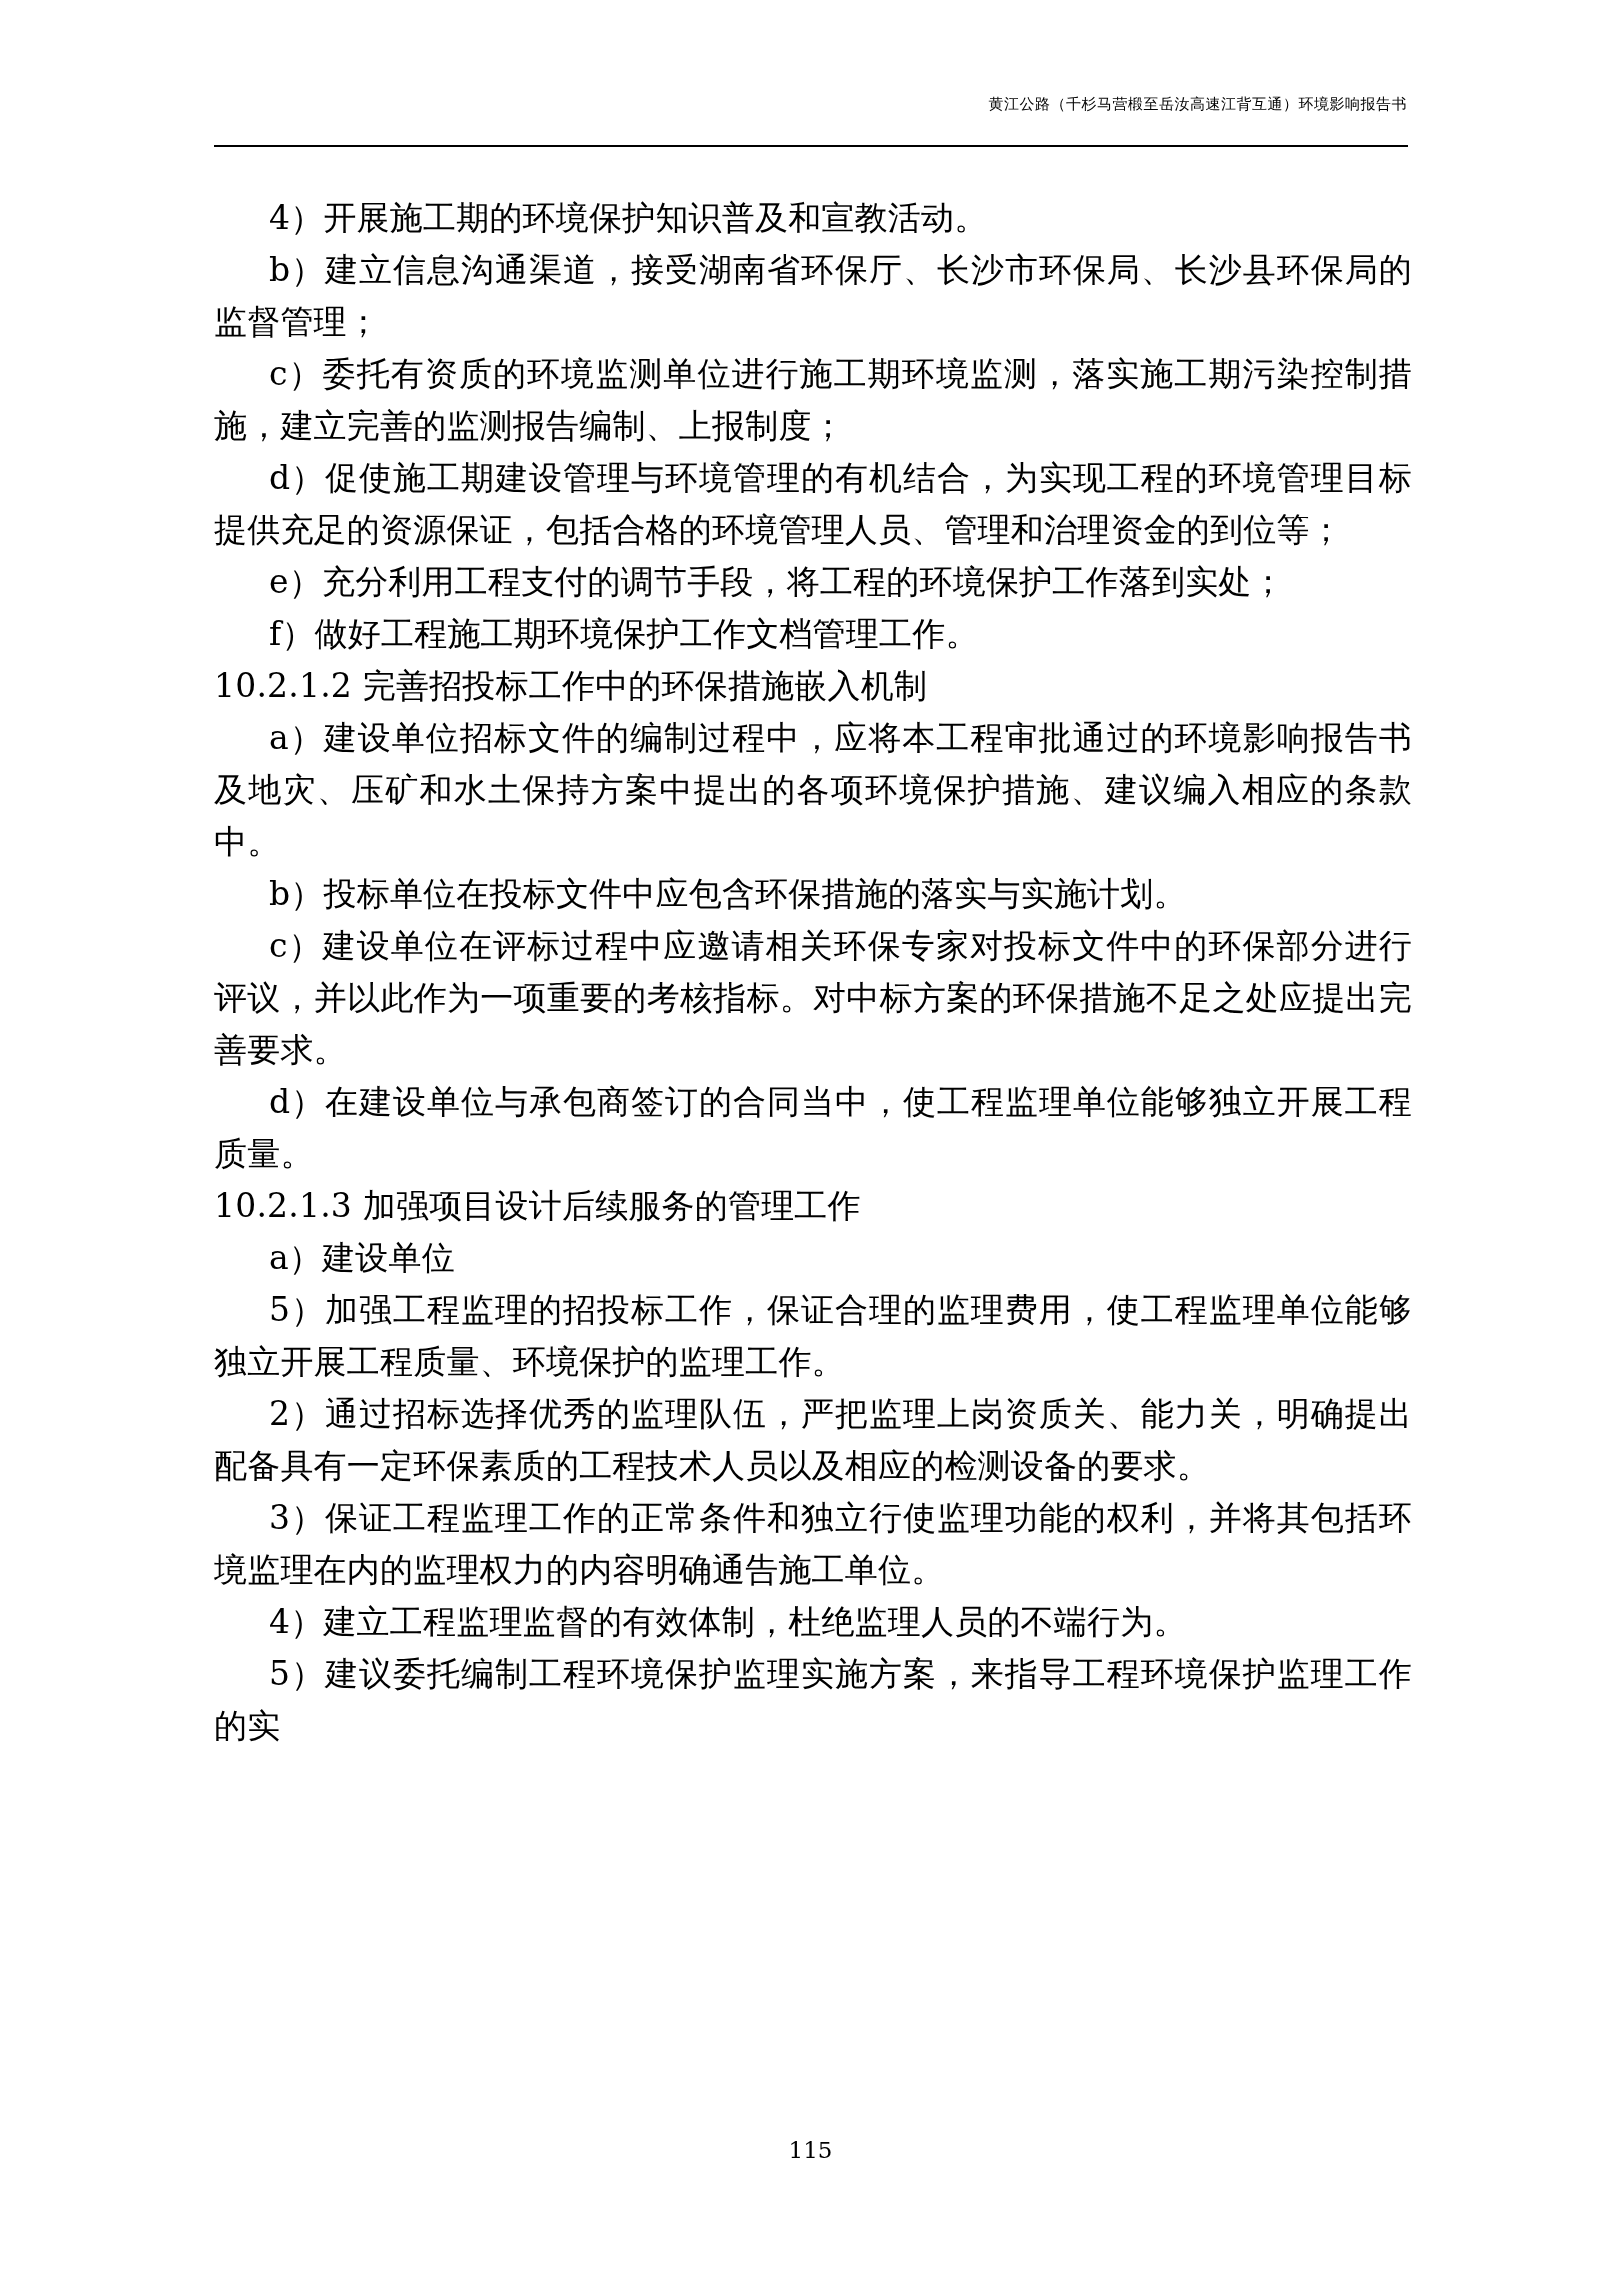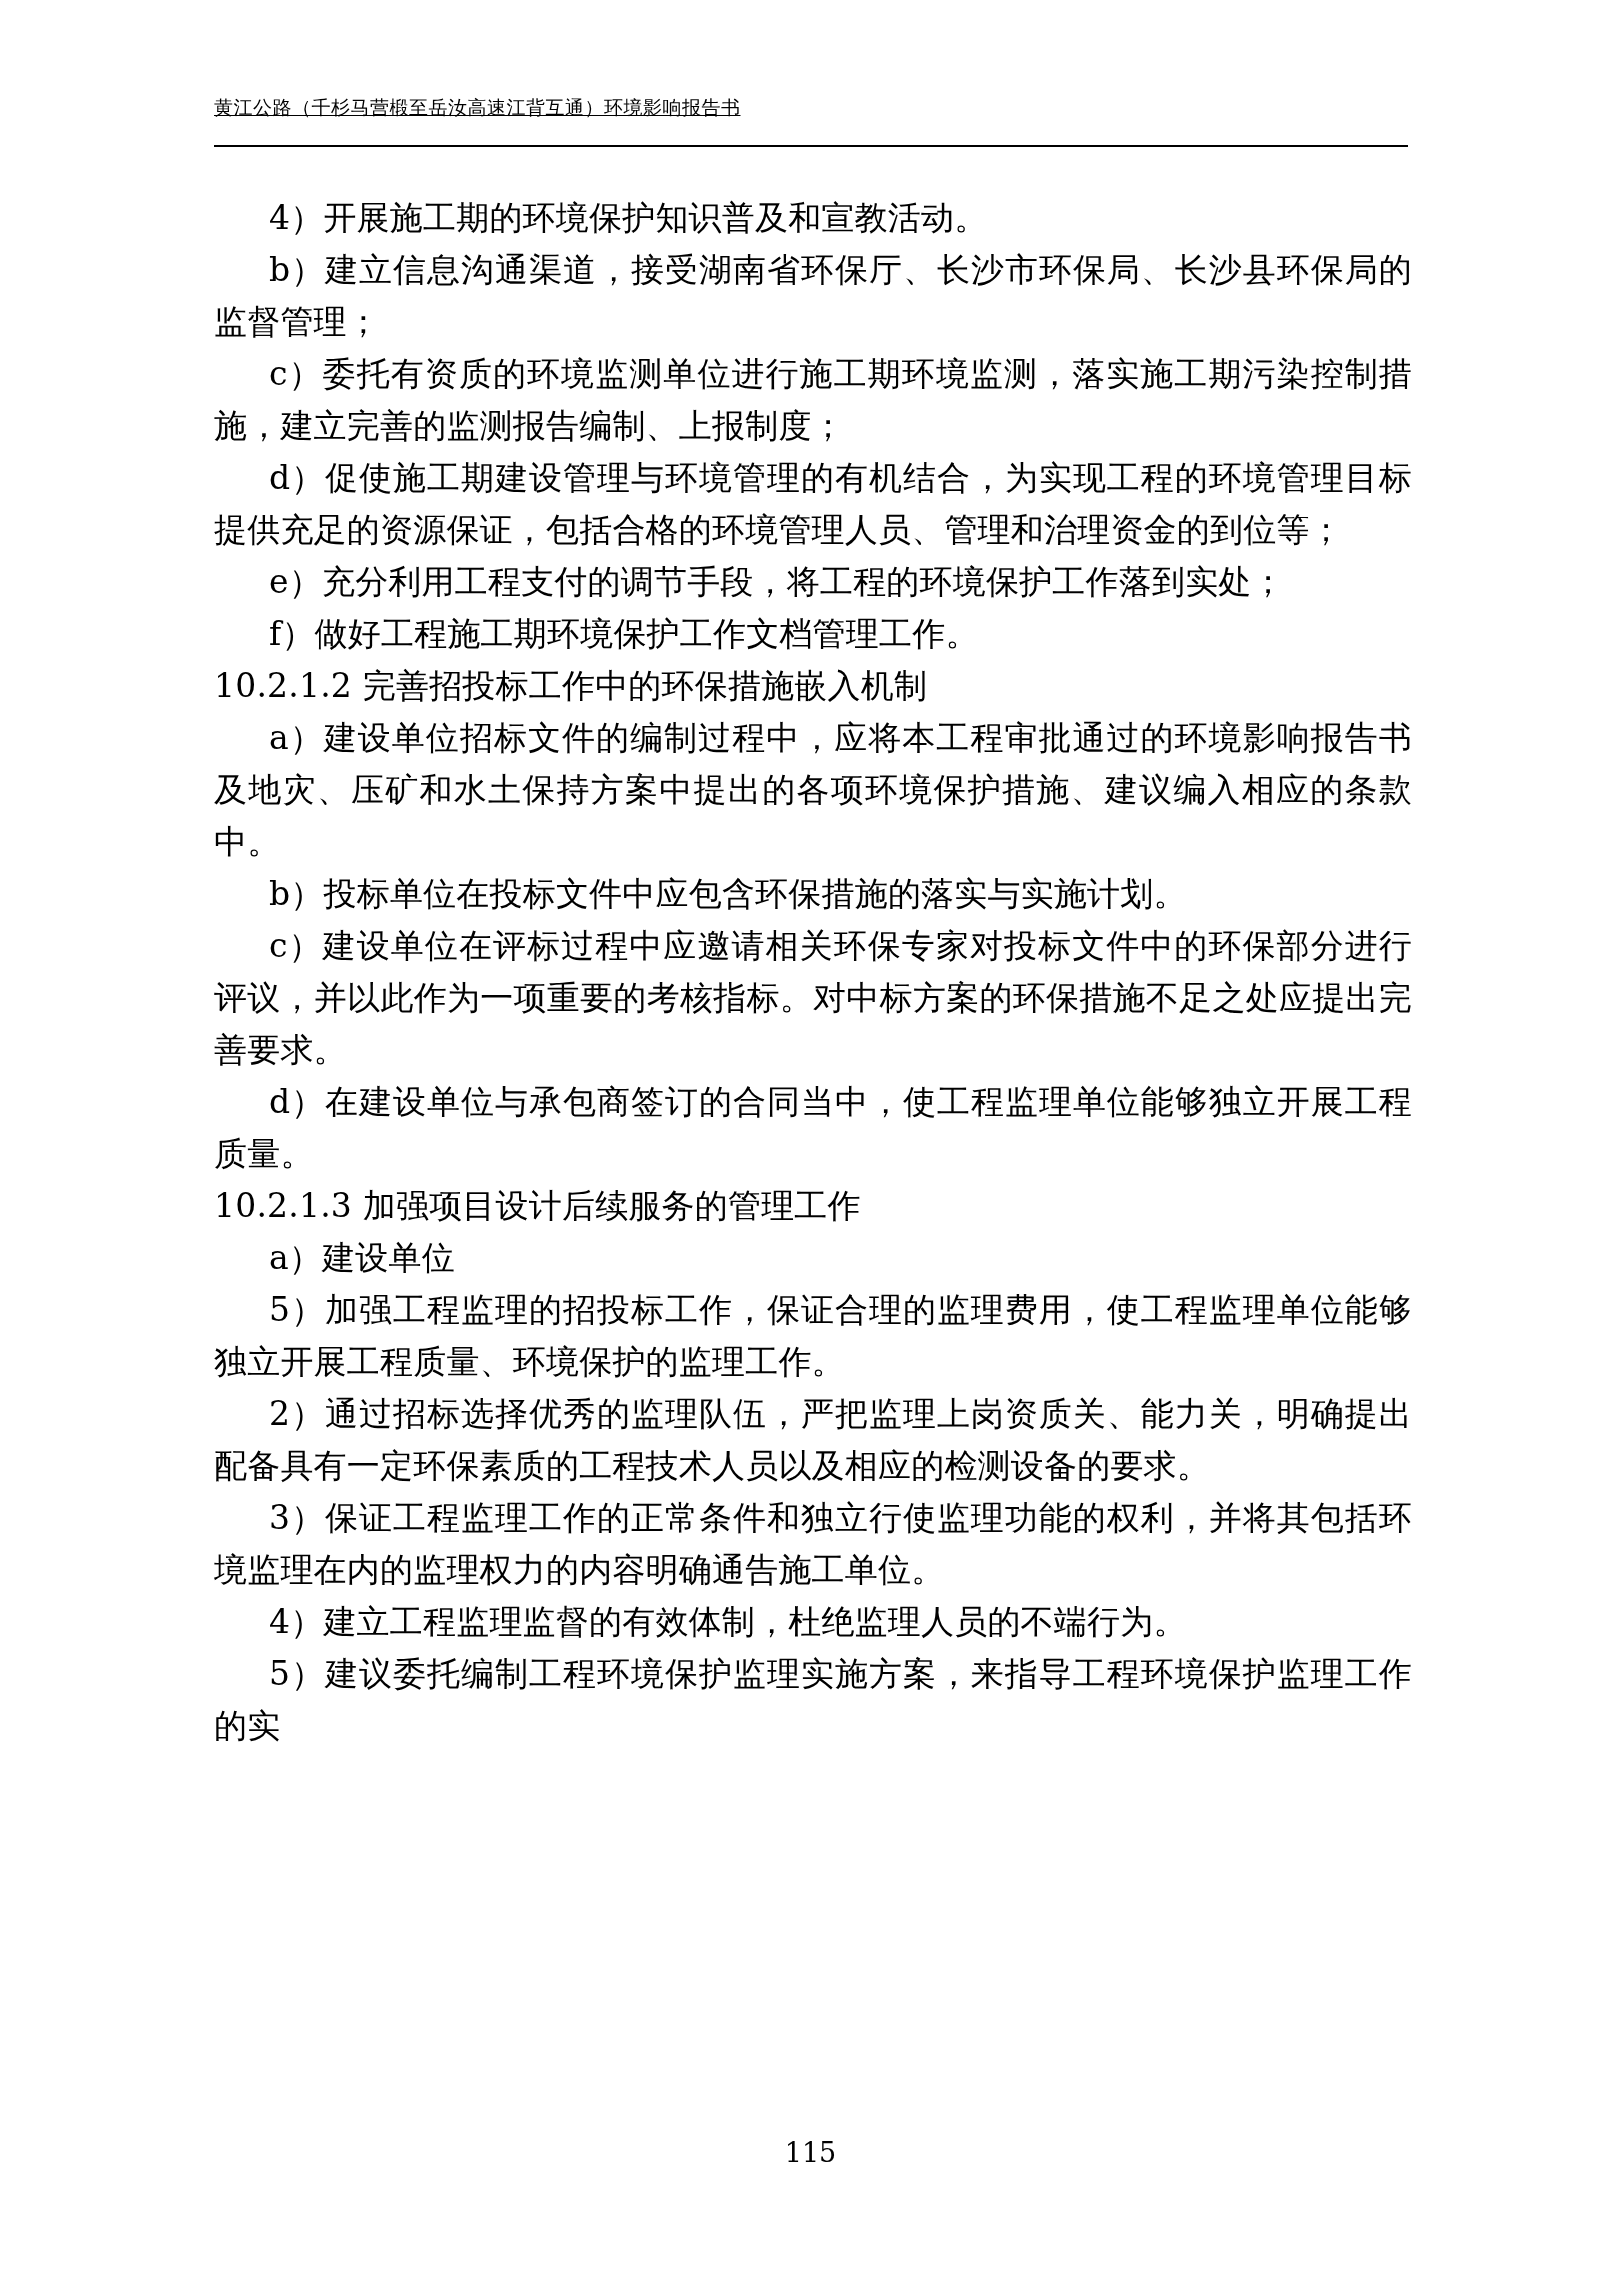--- a/index.html
+++ b/index.html
@@ -15,26 +15,25 @@
     box-sizing: border-box;
     font-family: "DejaVu Serif", "Liberation Serif", serif;
     color: #000000;
     overflow: hidden;
   }
   .header {
     position: absolute;
     top: 94px;
     left: 214px;
     right: 214px;
-    text-align: left;
-    font-size: 19px;
+    text-align: right;
+    font-size: 15px;
     line-height: 1.4;
     letter-spacing: 0.5px;
     white-space: nowrap;
-    text-decoration: underline;
   }
   .header-rule {
     position: absolute;
     top: 145px;
     left: 214px;
     width: 1194px;
     height: 0;
     border-top: 2px solid #000000;
   }
   .content {
@@ -56,21 +55,21 @@
   }
   .noindent {
     text-indent: 0;
   }
   .footer {
     position: absolute;
     top: 2137px;
     left: 0;
     width: 100%;
     text-align: center;
-    font-size: 27px;
+    font-size: 23px;
     font-family: "DejaVu Serif", "Liberation Serif", serif;
   }
 </style>
 </head>
 <body>
 
 <div class="page">
 
   <div class="header">黄江公路（千杉马营椴至岳汝高速江背互通）环境影响报告书</div>
   <div class="header-rule"></div>

